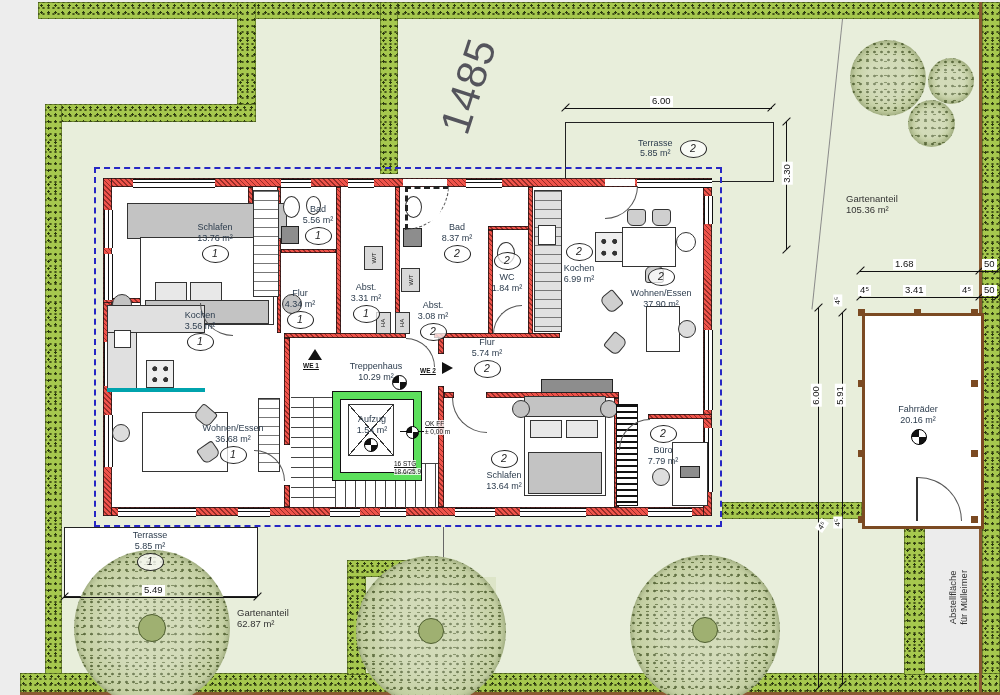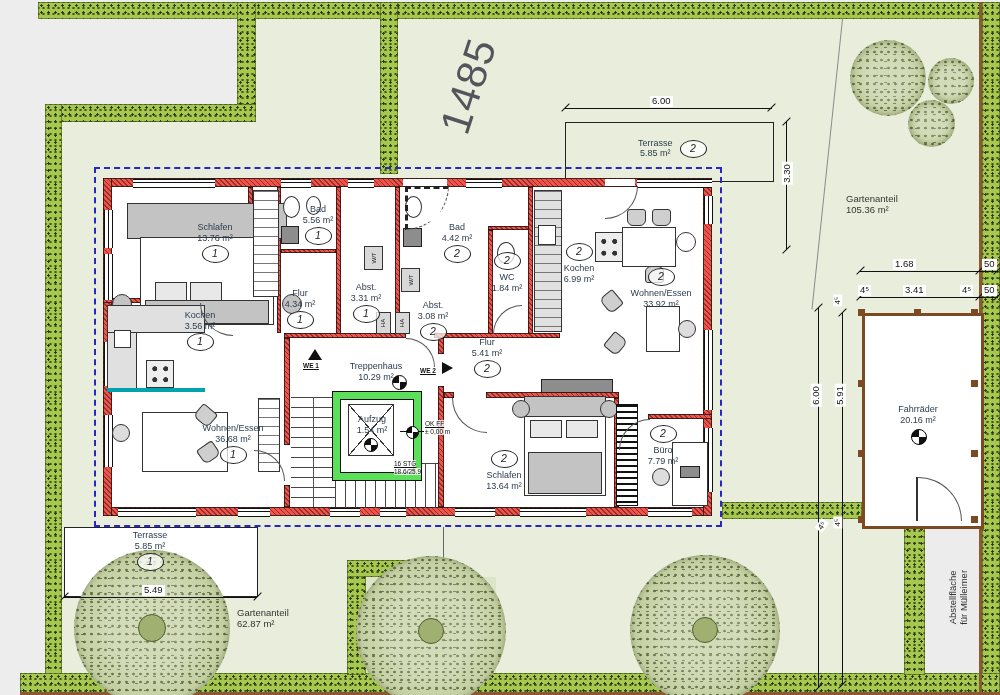--- a/index.html
+++ b/index.html
@@ -280,46 +280,46 @@
       <span>3.56 m²</span>
     <span class="num">1</span>
     </div>
   <div class="rlabel" style="left:192px;top:423px;width:82px">
     <span>Wohnen/Essen</span>
       <span>36.68 m²</span>
     <span class="num">1</span>
     </div>
   <div class="rlabel" style="left:434px;top:222px;width:46px">
     <span>Bad</span>
-      <span>4.42 m²</span>
+      <span>8.37 m²</span>
     <span class="num">2</span>
     </div>
   <div class="rlabel cfirst" style="left:485px;top:252px;width:44px">
     <span>WC</span>
       <span>1.84 m²</span>
     <span class="num">2</span>
     </div>
   <div class="rlabel" style="left:410px;top:300px;width:46px">
     <span>Abst.</span>
       <span>3.08 m²</span>
     <span class="num">2</span>
     </div>
   <div class="rlabel cfirst" style="left:556px;top:243px;width:46px">
     <span>Kochen</span>
       <span>6.99 m²</span>
     <span class="num">2</span>
     </div>
   <div class="rlabel cfirst" style="left:618px;top:268px;width:86px">
     <span>Wohnen/Essen</span>
-      <span>33.92 m²</span>
+      <span>37.90 m²</span>
     <span class="num">2</span>
     </div>
   <div class="rlabel" style="left:465px;top:337px;width:44px">
     <span>Flur</span>
-      <span>5.41 m²</span>
+      <span>5.74 m²</span>
     <span class="num">2</span>
     </div>
   <div class="rlabel cfirst" style="left:468px;top:450px;width:72px">
     <span>Schlafen</span>
       <span>13.64 m²</span>
     <span class="num">2</span>
     </div>
   <div class="rlabel cfirst" style="left:628px;top:425px;width:70px">
     <span>Büro</span>
       <span>7.79 m²</span>

